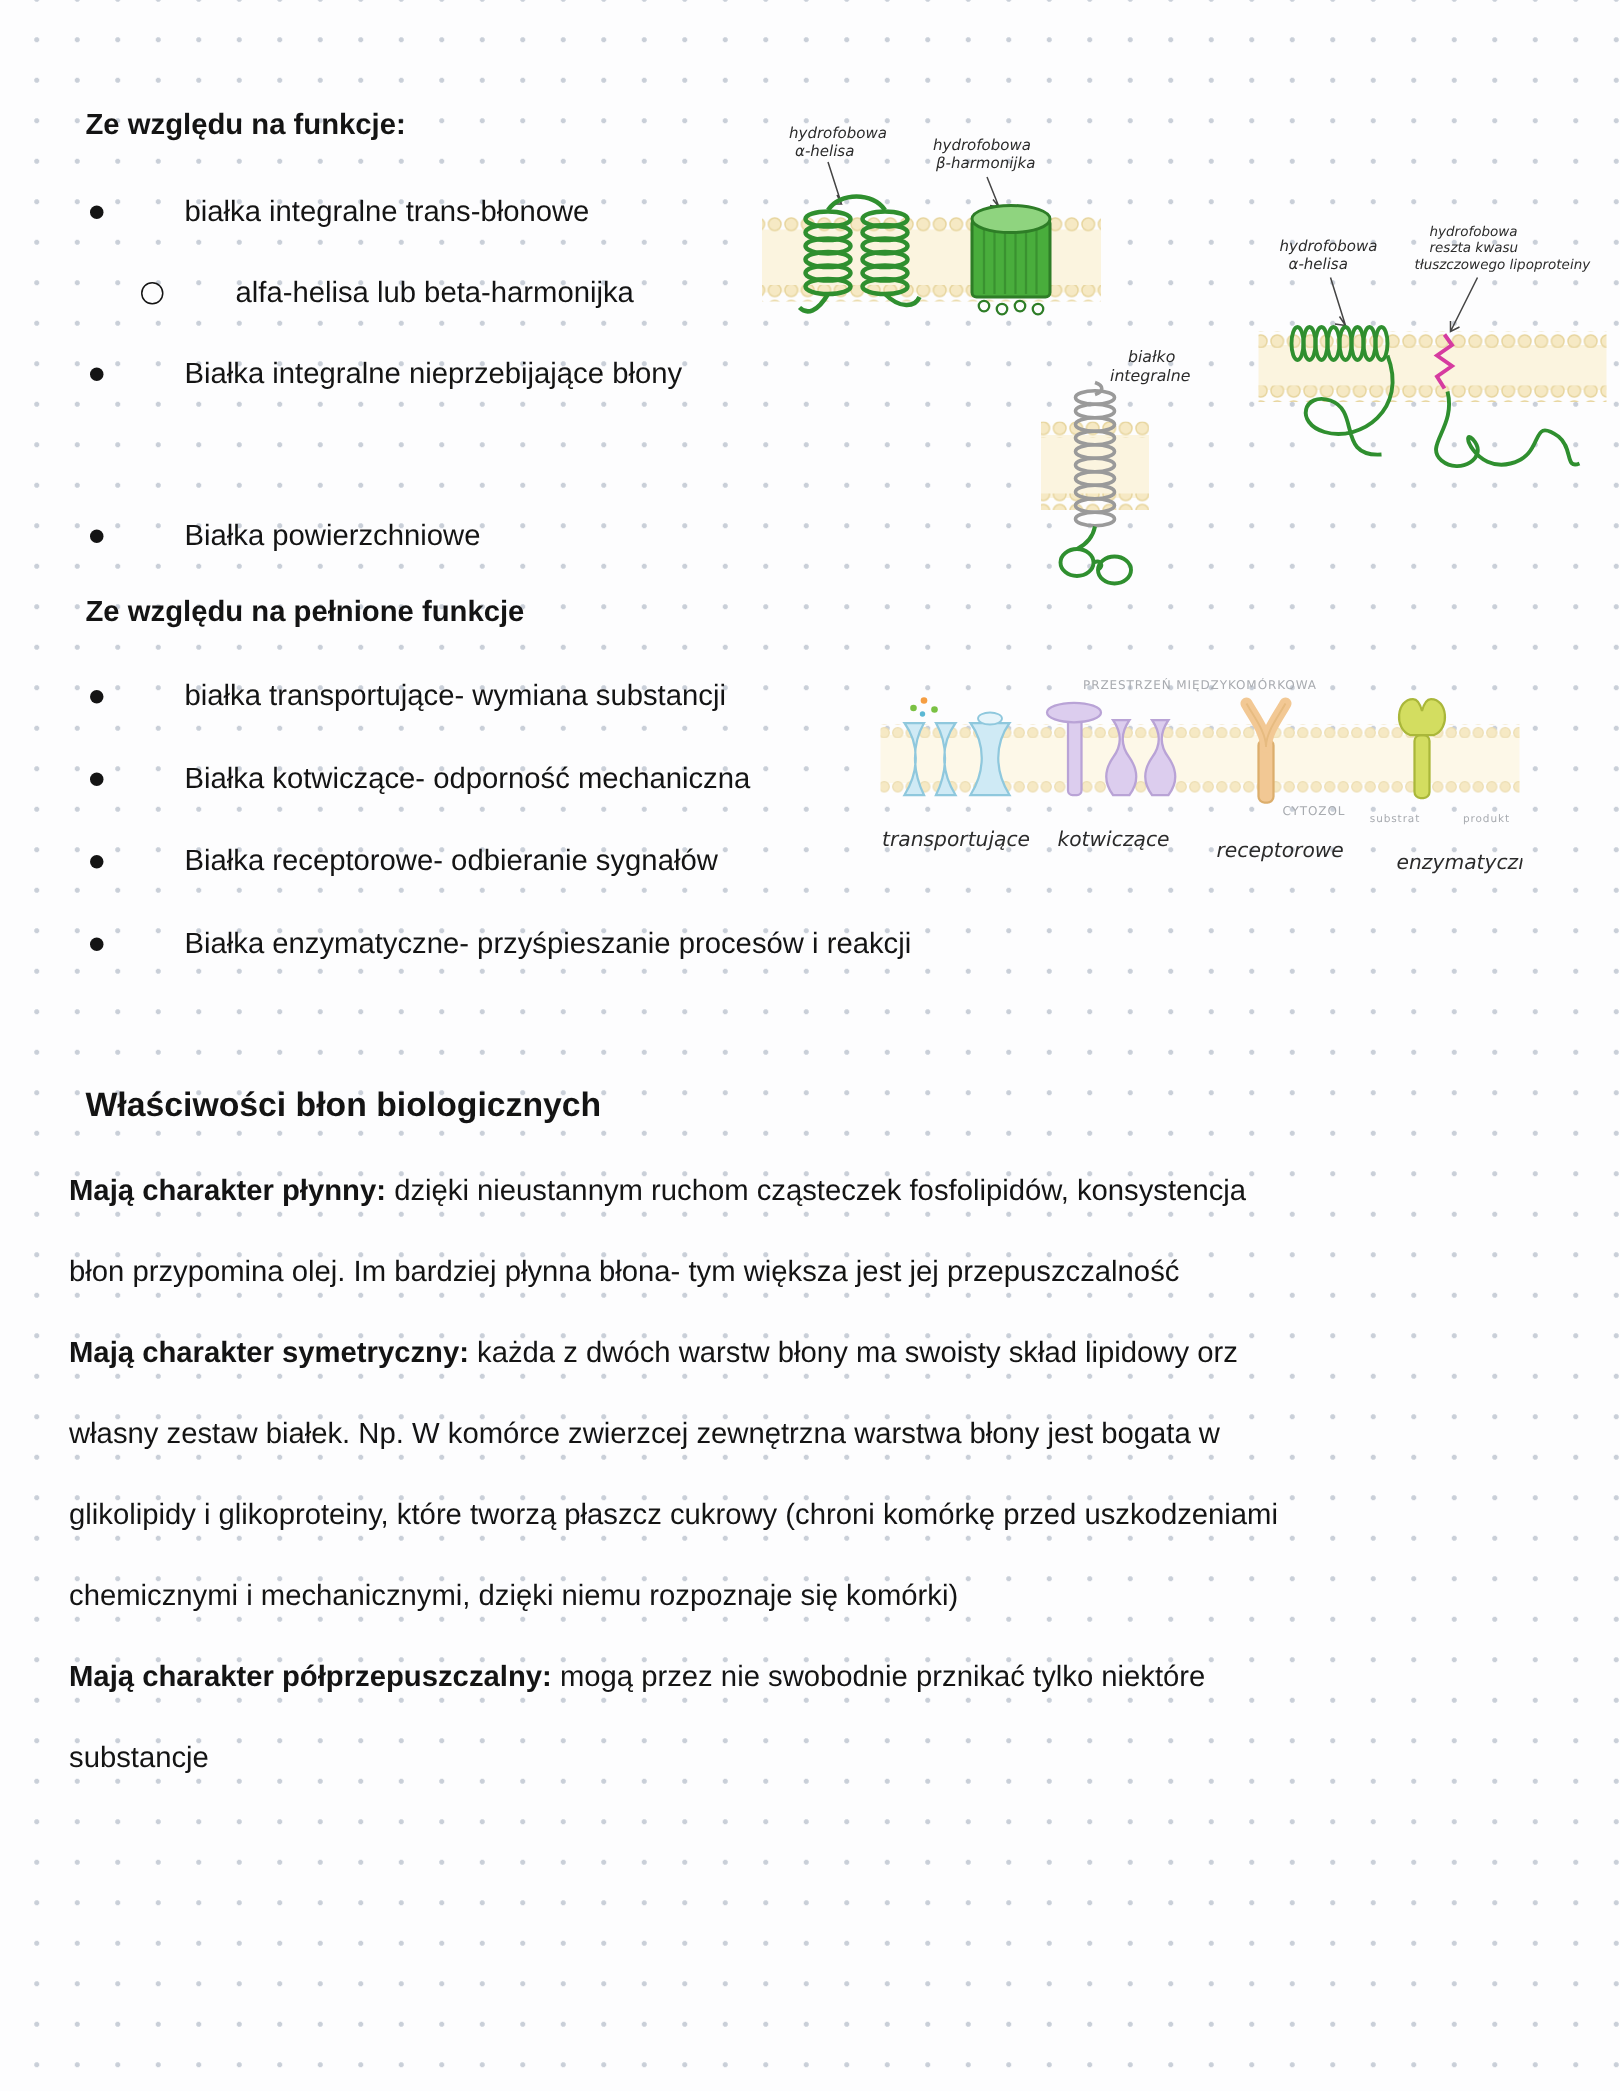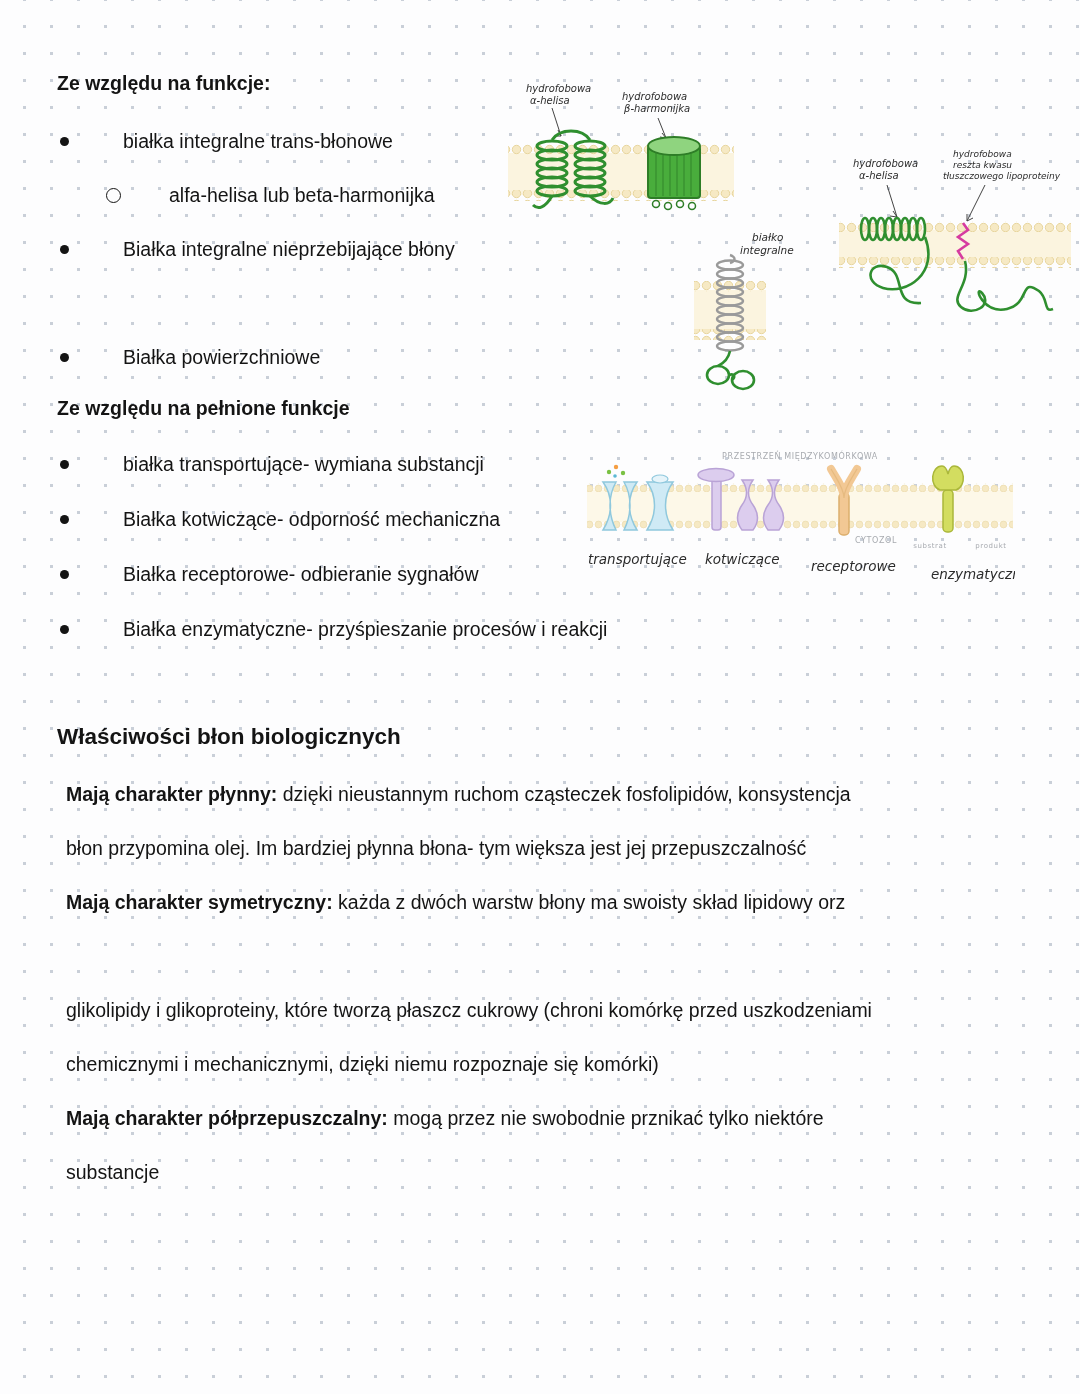--- a/index.html
+++ b/index.html
@@ -7,25 +7,25 @@
     position:relative; width:1080px; height:1394px; overflow:hidden;
     background-color:#fdfdfe;
     background-image: radial-gradient(circle, #c9cfd8 1.5px, rgba(0,0,0,0) 1.7px);
     background-size:27px 27px;
     background-position:11px 13px;
     font-family:"Liberation Sans", sans-serif;
     color:#141414;
   }
   .h1 { position:absolute; left:57px; font-size:19.5px; font-weight:bold; white-space:nowrap; }
   .h2 { position:absolute; left:57px; font-size:22.5px; font-weight:bold; white-space:nowrap; }
-  .line { position:absolute; left:66px; font-size:19.5px; white-space:nowrap; }
+  .line { position:absolute; left:46px; font-size:19.5px; white-space:nowrap; }
   .line b { font-weight:bold; }
   .bullet { position:absolute; display:flex; align-items:center; font-size:19.5px; white-space:nowrap;gap:28px; }
   .bullet.l1 { left:60px; }
-  .bullet.l2 { left:106px; }
+  .bullet.l2 { left:94px; }
   .disc { width:9px; height:9px; border-radius:50%; background:#141414; margin-right:26px; flex:0 0 auto; }
   .ring { width:13px; height:13px; border-radius:50%; border:1.6px solid #141414; background:transparent; margin-right:20px; flex:0 0 auto; }
   .diag { position:absolute; }
   svg text { font-family:"DejaVu Sans", sans-serif; }
   .hand { font-style:italic; fill:#2b2b2b; }
   .tiny { fill:#a8abb0; letter-spacing:.6px; }
 </style>
 </head>
 <body>
 
@@ -67,20 +67,21 @@
   <div class="bullet l1" style="top:618px">
     <span class="disc"></span>
     <span>Białka enzymatyczne- przyśpieszanie procesów i reakcji</span>
   </div>
 
   <div class="h2" style="top:724px">Właściwości błon biologicznych</div>
 
   <div class="line" style="top:783px"><b>Mają charakter płynny:</b><span> dzięki nieustannym ruchom cząsteczek fosfolipidów, konsystencja</span></div>
   <div class="line" style="top:837px"><b></b><span>błon przypomina olej. Im bardziej płynna błona- tym większa jest jej przepuszczalność</span></div>
   <div class="line" style="top:891px"><b>Mają charakter symetryczny:</b><span> każda z dwóch warstw błony ma swoisty skład lipidowy orz</span></div>
+  <div class="line" style="top:945px"><b></b><span>własny zestaw białek. Np. W komórce zwierzcej zewnętrzna warstwa błony jest bogata w</span></div>
   <div class="line" style="top:999px"><b></b><span>glikolipidy i glikoproteiny, które tworzą płaszcz cukrowy (chroni komórkę przed uszkodzeniami</span></div>
   <div class="line" style="top:1053px"><b></b><span>chemicznymi i mechanicznymi, dzięki niemu rozpoznaje się komórki)</span></div>
   <div class="line" style="top:1107px"><b>Mają charakter półprzepuszczalny:</b><span> mogą przez nie swobodnie prznikać tylko niektóre</span></div>
   <div class="line" style="top:1161px"><b></b><span>substancje</span></div>
 
   <svg class="diag" style="left:500px;top:78px" width="240" height="170" viewBox="0 0 240 170">
     <defs>
       <pattern id="memA" width="11" height="11" patternUnits="userSpaceOnUse">
         <circle cx="5.5" cy="5.5" r="4.2" fill="#f6e9c4" stroke="#e7d59e" stroke-width="1"></circle>
       </pattern>

